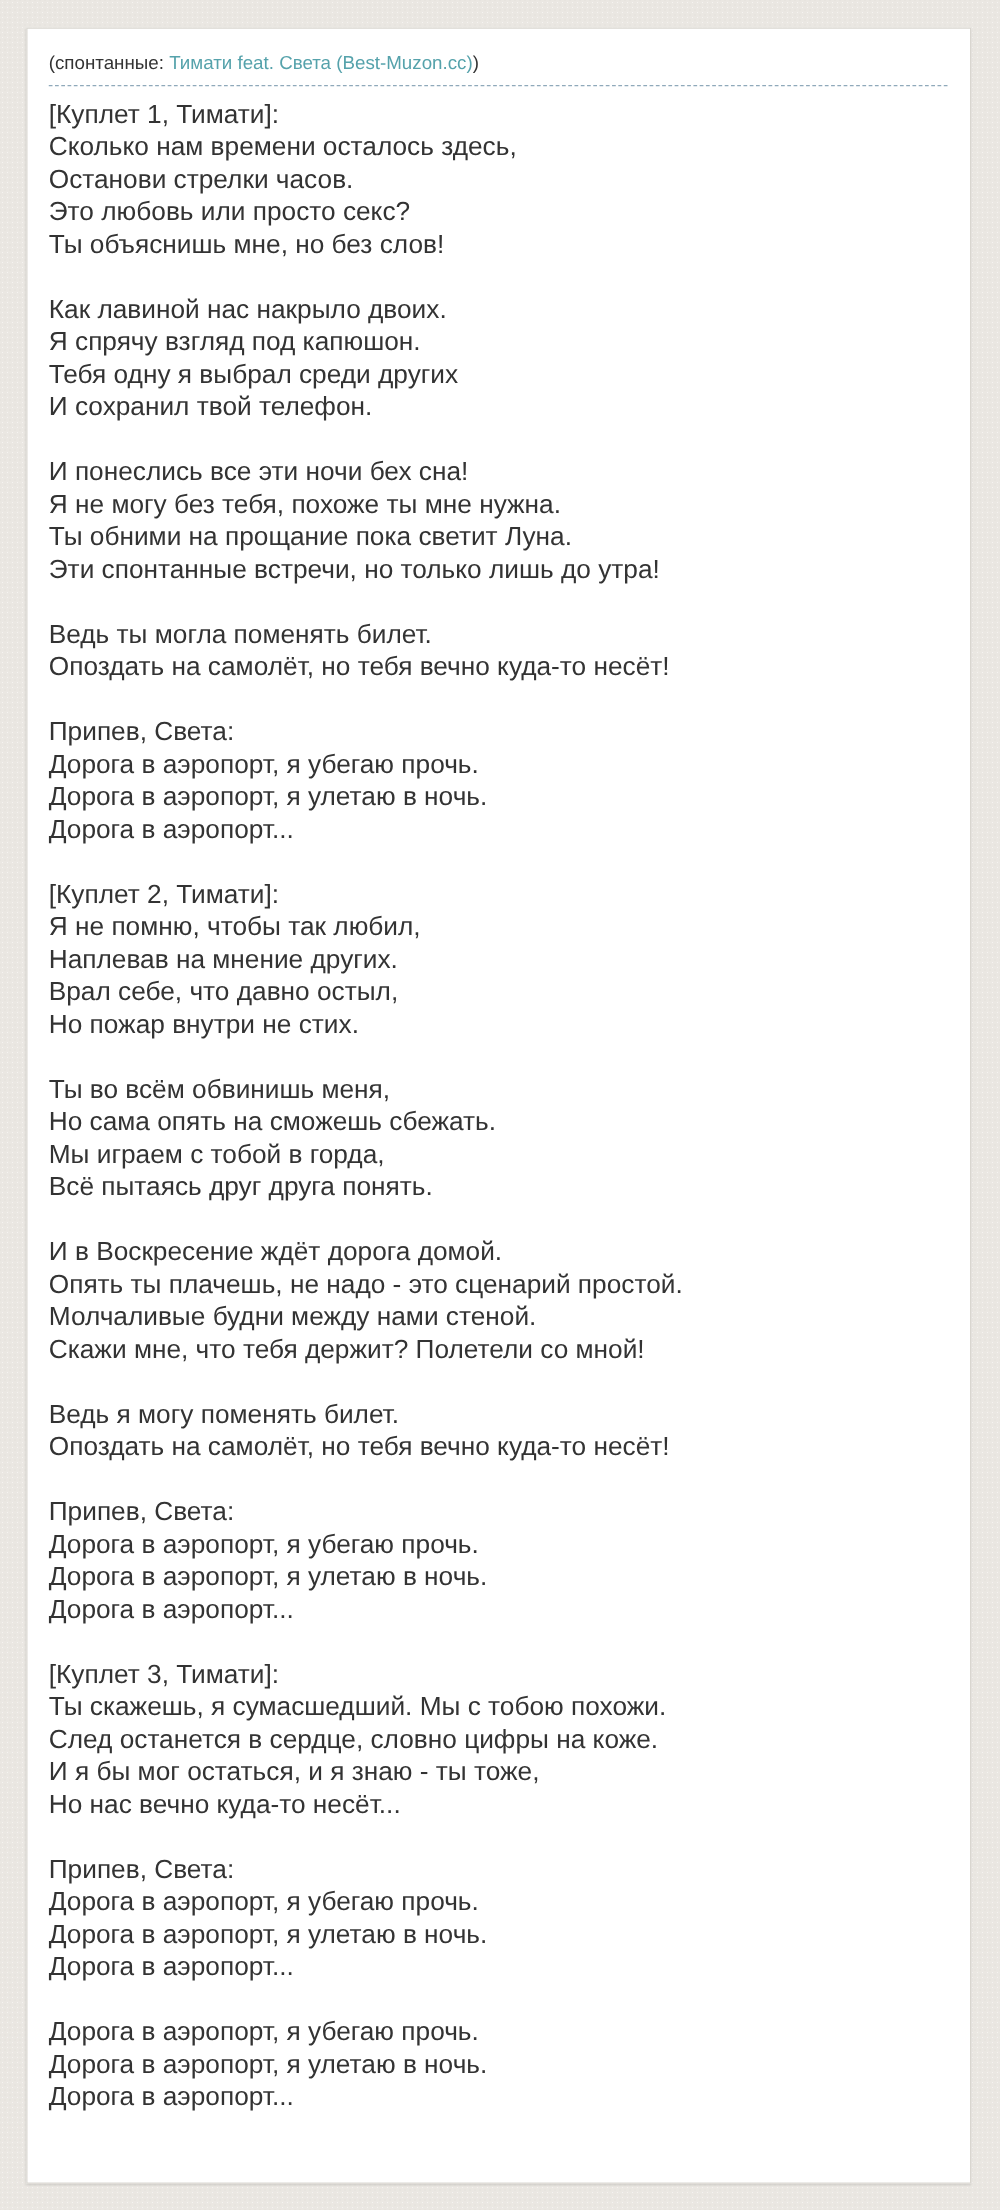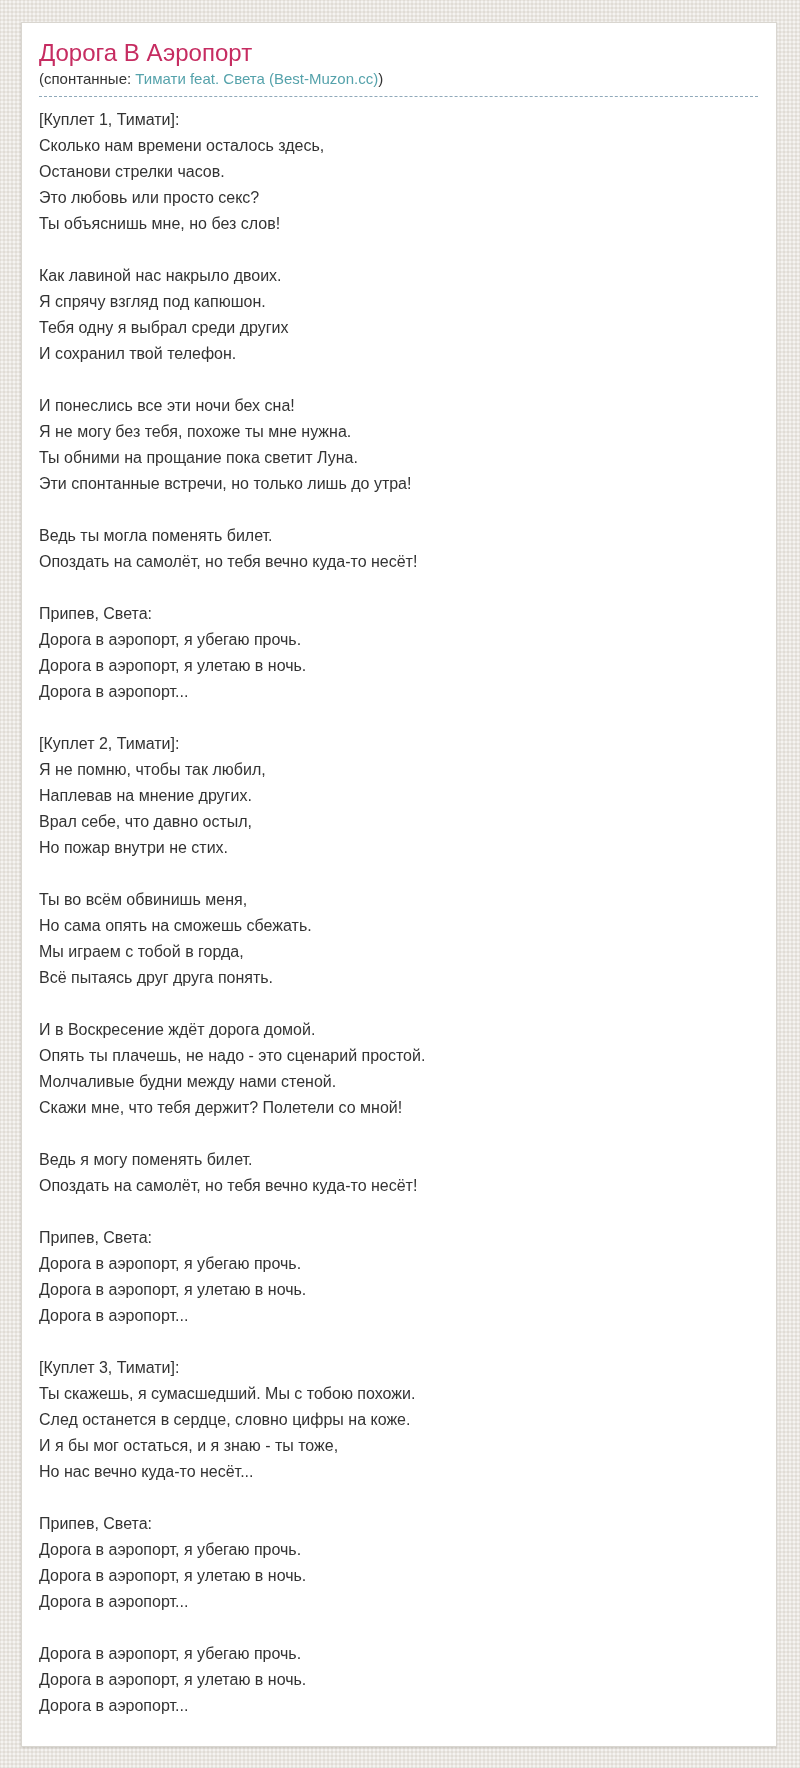--- a/index.html
+++ b/index.html
@@ -47,32 +47,31 @@
     padding-bottom: 7px;
     border-bottom: 1px dashed #8fa9ba;
   }
   .artist-link {
     color: #55a2ab;
     text-decoration: none;
     cursor: pointer;
   }
   .lyrics {
     margin-top: 10px;
-    font-size: 16px;
+    font-size: 21px;
     line-height: 26px;
     color: #333333;
     white-space: pre-line;
   }
 </style>
 </head>
 <body>
 
 <div class="page">
   <div class="card">
-    <h1 class="title">Дорога В Аэропорт</h1>
     <div class="artist-line"><span>(спонтанные: </span><a class="artist-link" href="#">Тимати feat. Света (Best-Muzon.cc)</a><span>)</span></div>
     <div class="lyrics">[Куплет 1, Тимати]:
 Сколько нам времени осталось здесь,
 Останови стрелки часов.
 Это любовь или просто секс?
 Ты объяснишь мне, но без слов!
 
 Как лавиной нас накрыло двоих.
 Я спрячу взгляд под капюшон.
 Тебя одну я выбрал среди других

